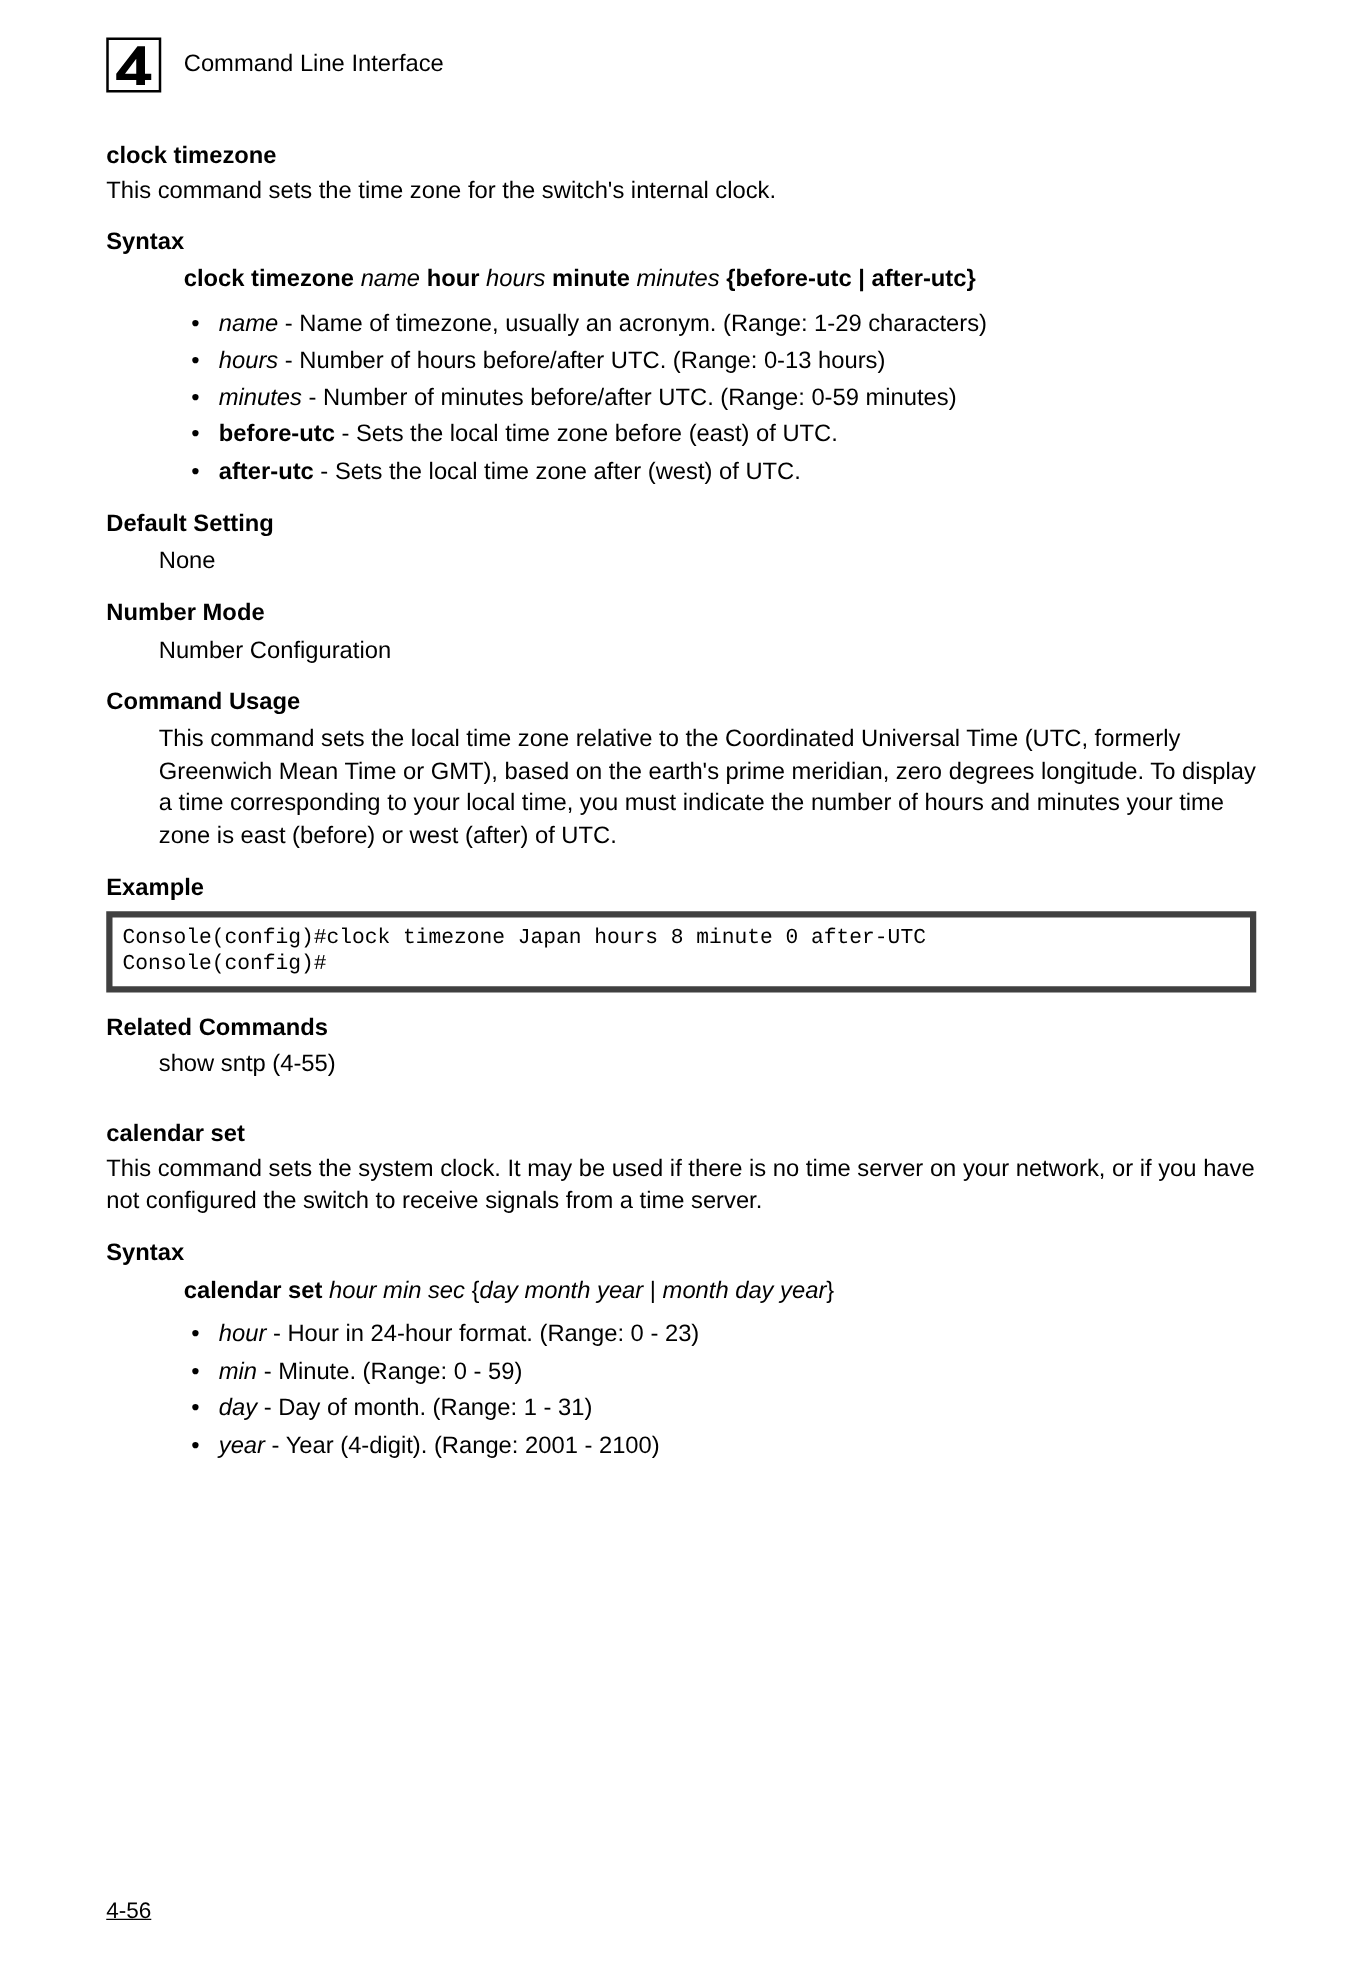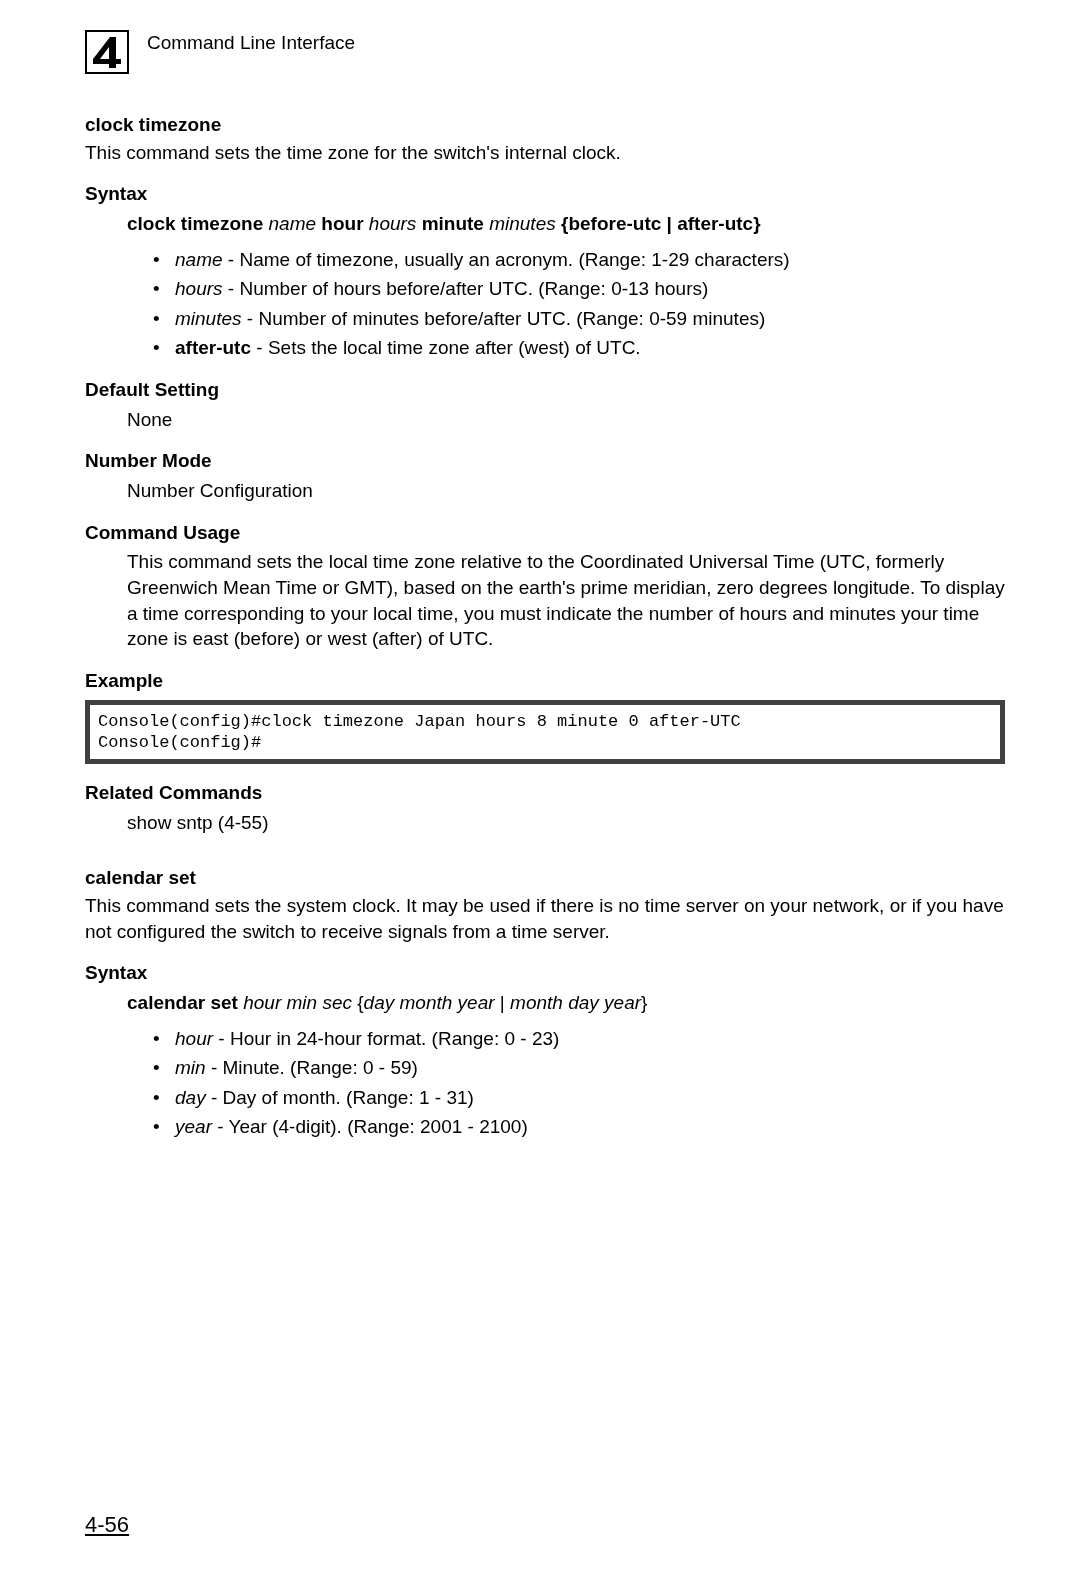--- a/index.html
+++ b/index.html
@@ -8,56 +8,57 @@
     font-size: 19px;
     color: #000;
     background: #fff;
     width: 1080px;
     height: 1570px;
     padding: 30px 75px 30px 85px;
     line-height: 1.35;
   }
   .header-row {
     display: flex;
+    align-items: center;
     gap: 18px;
     margin-bottom: 38px;
   }
   .chapter-box {
     width: 44px;
     height: 44px;
     border: 2px solid #000;
     display: flex;
     align-items: center;
     justify-content: center;
   }
   .chapter-box svg { width: 34px; height: 34px; }
   .header-title { font-size: 19px; }
   .cmd-title { font-weight: bold; margin-top: 24px; margin-bottom: 2px; }
   .desc { margin-bottom: 12px; }
   .section-label { font-weight: bold; margin-top: 16px; margin-bottom: 4px; }
   .indent { margin-left: 42px; }
-  .syntax-line { margin-left: 42px; margin-bottom: 10px; }
+  .syntax-line { margin-left: 62px; margin-bottom: 10px; }
   .syntax-line b { font-weight: bold; }
   .syntax-line i { font-style: italic; }
   ul { list-style: none; margin-left: 68px; margin-top: 6px; margin-bottom: 8px; }
   li { position: relative; padding-left: 22px; margin-bottom: 4px; }
   li::before { content: "•"; position: absolute; left: 0; top: 0; }
   li i { font-style: italic; }
   li b { font-weight: bold; }
   .example-box {
     border: 5px solid #404040;
     font-family: "Courier New", monospace;
     font-size: 17px;
     padding: 6px 8px;
     margin-top: 6px;
     margin-bottom: 14px;
     white-space: pre;
     line-height: 1.25;
   }
-  .page-num { position: absolute; bottom: 30px; left: 85px; font-size: 22px; text-decoration: underline; }
+  .page-num { position: absolute; bottom: 30px; left: 85px; font-size: 18px; text-decoration: underline; }
 </style>
 </head>
 <body>
 
 <div class="header-row">
   <div class="chapter-box">
     <svg viewBox="0 0 34 34">
       <path d="M 3 24 L 20 2 L 26 2 L 26 24 L 31 24 L 31 29 L 26 29 L 26 33 L 19 33 L 19 29 L 3 29 Z M 19 24 L 19 12 L 10 24 Z" fill="#000"></path>
     </svg>
   </div>
@@ -74,20 +75,21 @@
   <b>hour</b>
   <i>hours</i>
   <b>minute</b>
   <i>minutes</i>
   <b>{before-utc | after-utc}</b>
 </div>
 <ul>
   <li><i>name</i><span> - Name of timezone, usually an acronym. (Range: 1-29 characters)</span></li>
   <li><i>hours</i><span> - Number of hours before/after UTC. (Range: 0-13 hours)</span></li>
   <li><i>minutes</i><span> - Number of minutes before/after UTC. (Range: 0-59 minutes)</span></li>
+  <li><b>before-utc</b><span> - Sets the local time zone before (east) of UTC.</span></li>
   <li><b>after-utc</b><span> - Sets the local time zone after (west) of UTC.</span></li>
 </ul>
 
 <div class="section-label">Default Setting</div>
 <div class="indent">None</div>
 
 <div class="section-label">Number Mode</div>
 <div class="indent">Number Configuration</div>
 
 <div class="section-label">Command Usage</div>

